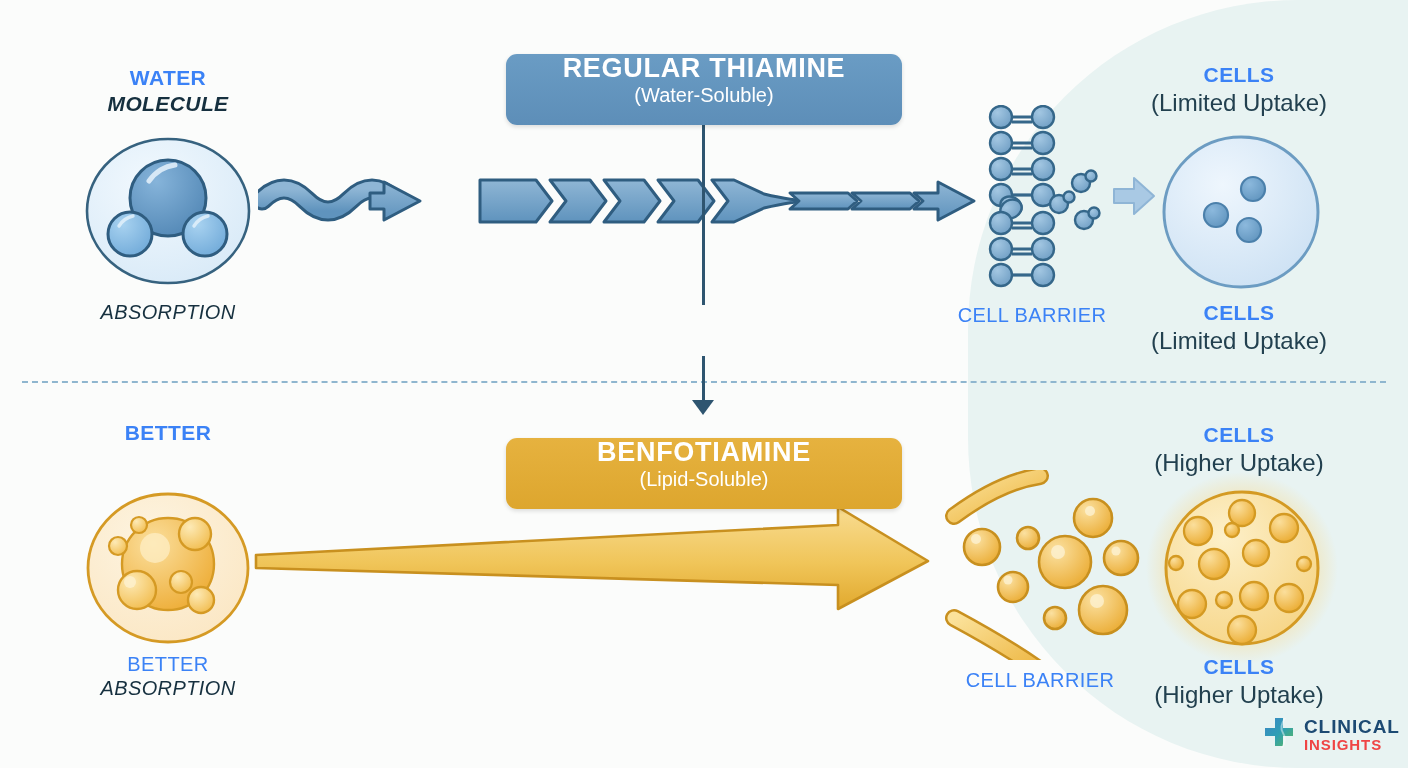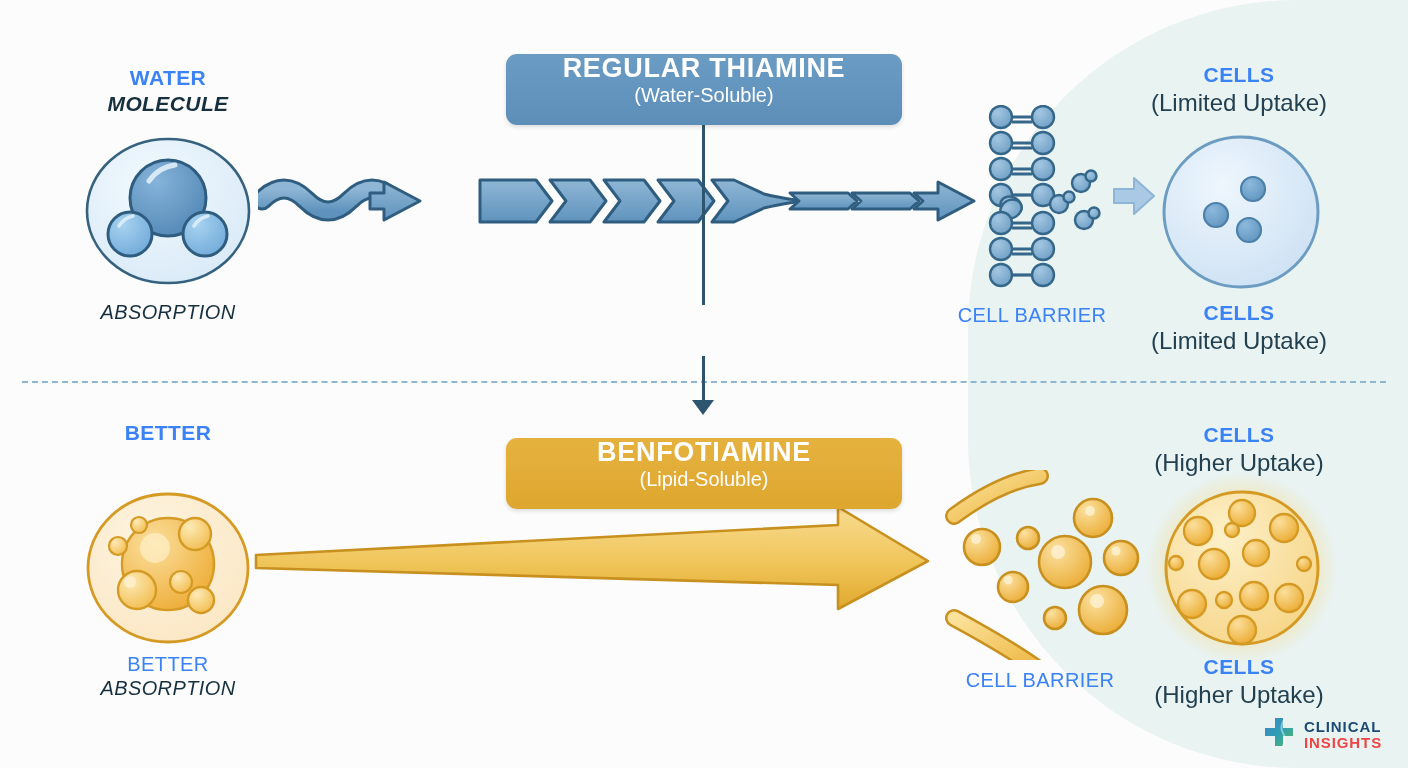--- a/index.html
+++ b/index.html
@@ -380,18 +380,18 @@
             <stop offset="0%" stop-color="#3d84c6"></stop>
               <stop offset="52%" stop-color="#2f9fb4"></stop>
             <stop offset="100%" stop-color="#5cb85c"></stop>
           </linearGradient>
         </defs>
         <path d="M13 2 h8 v10 h10 v8 h-10 v10 h-8 v-10 h-10 v-8 h10 z" fill="url(#crossG)"></path>
         <path d="M22 2 q-6 9 -2 15 q4 6 -1 15 h2 q5 -9 1 -15 q-4 -6 2 -15 z" fill="#ffffff" opacity=".45"></path>
       </svg>
     </span>
     <span style="display:flex;flex-direction:column;line-height:1.05;">
-      <span style="font-size:15px;font-weight:bold;letter-spacing:.9px;color:#1d4a73;">CLINICAL</span>
+      <span style="font-size:19px;font-weight:bold;letter-spacing:.9px;color:#1d4a73;">CLINICAL</span>
       <span style="font-size:15px;font-weight:bold;letter-spacing:.9px;color:#ef4444;">INSIGHTS</span>
     </span>
   </div>
 
 </div>
 
 </body></html>

